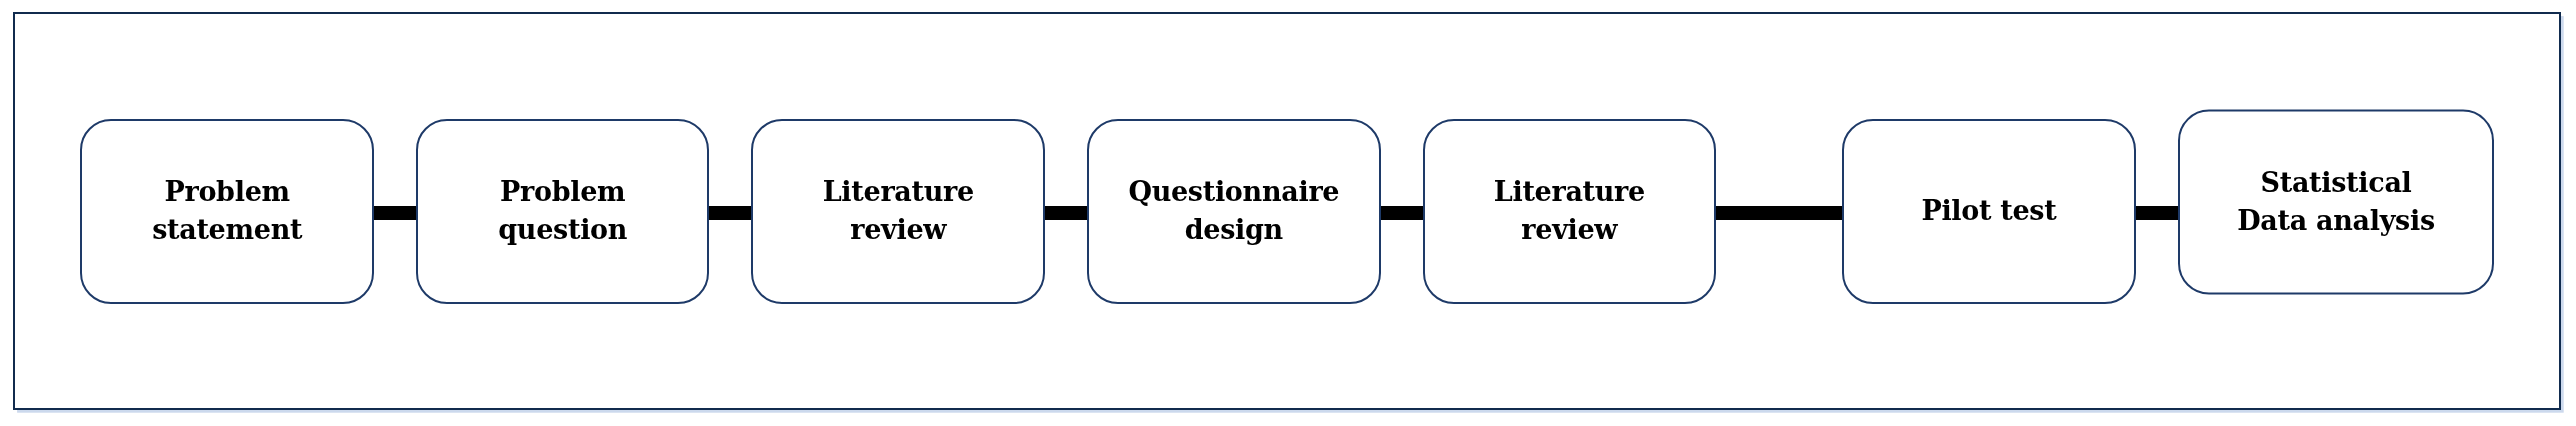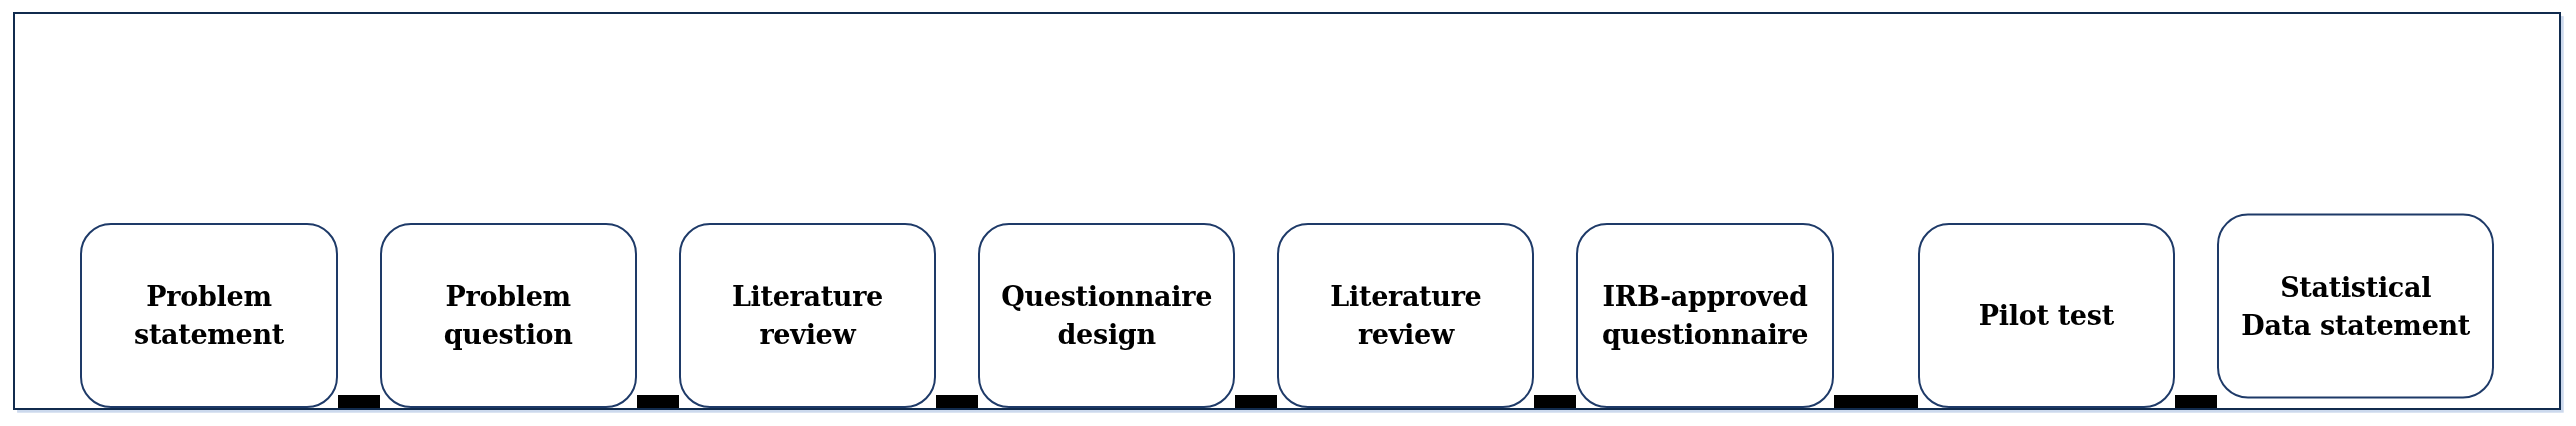--- a/index.html
+++ b/index.html
@@ -25,21 +25,21 @@
   .frame{
     position:absolute;
     left:13.4px; top:12px;
     width:2548px; height:398px;
     border:2.7px solid var(--frame-border);
     background:var(--background);
     box-shadow:3.4px 3.4px 0 -0.7px var(--shadow);
   }
   .row{
     display:flex;
-    align-items:flex-end;
+    align-items:center;
     height:100%;
     padding:0 65px;
   }
   .step{
     flex:1 1 0;
     height:185px;
     border:2px solid var(--box-border);
     border-radius:31px;
     background:var(--background);
     display:flex;
@@ -98,34 +98,30 @@
 design</span>
       </div>
       <div class="connector"></div>
 
       <div class="step">
         <span class="label">Literature
 review</span>
       </div>
       <div class="connector"></div>
 
-      <div class="step">
-        <span class="label">IRB-approved
-questionnaire</span>
-      </div>
       <div class="connector"></div>
 
       <div class="connector"></div>
 
       <div class="step">
         <span class="label">Pilot test</span>
       </div>
       <div class="connector"></div>
 
       <div class="step step-last">
         <span class="label">Statistical
-Data statement</span>
+Data analysis</span>
       </div>
 
     </div>
   </div>
 </div>
 
 
 </body></html>

